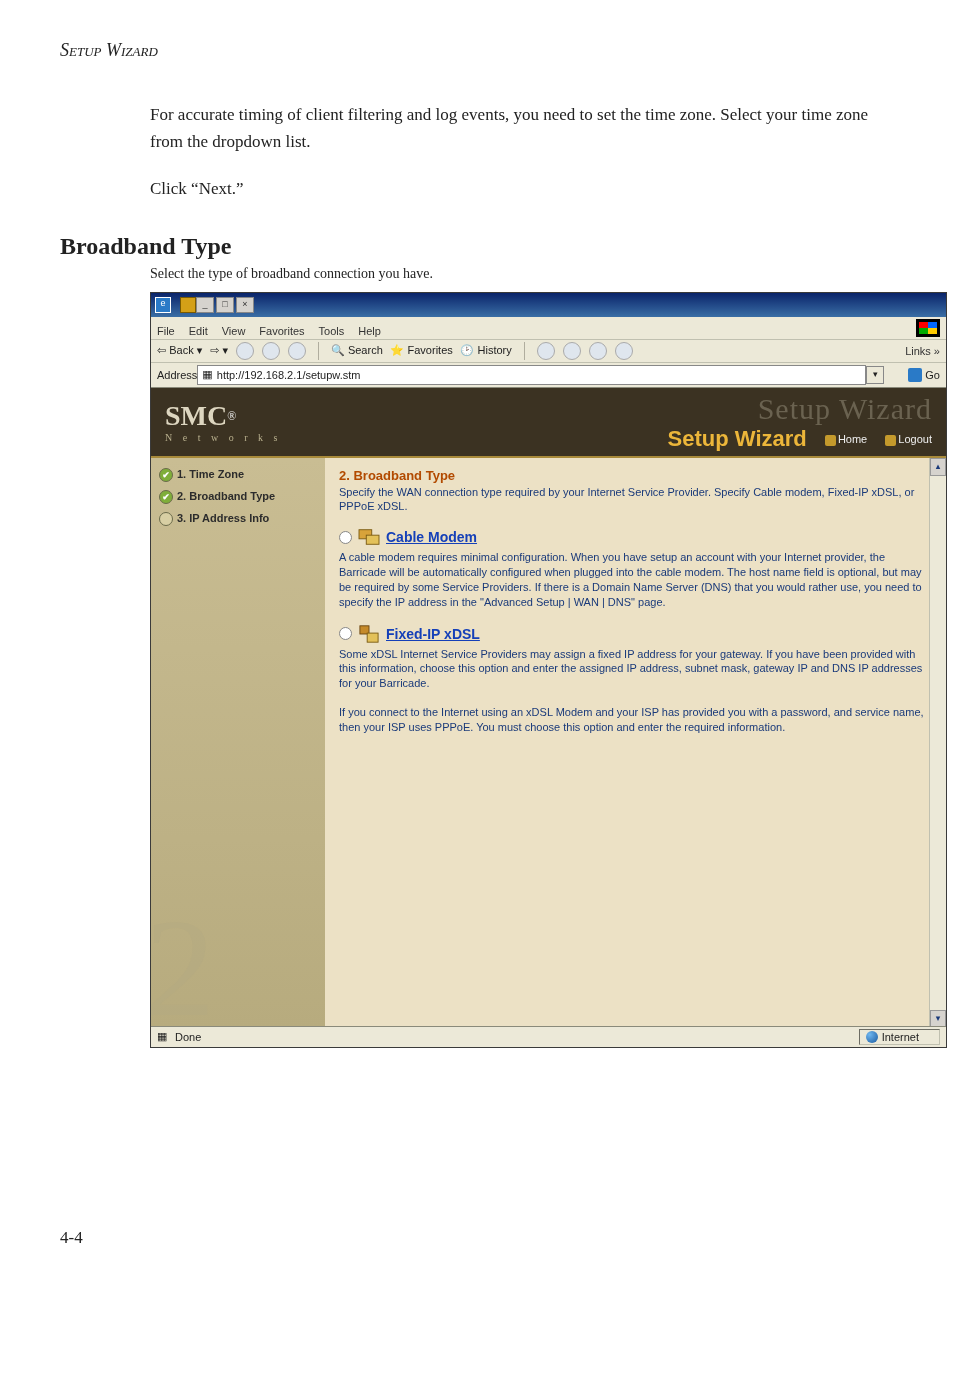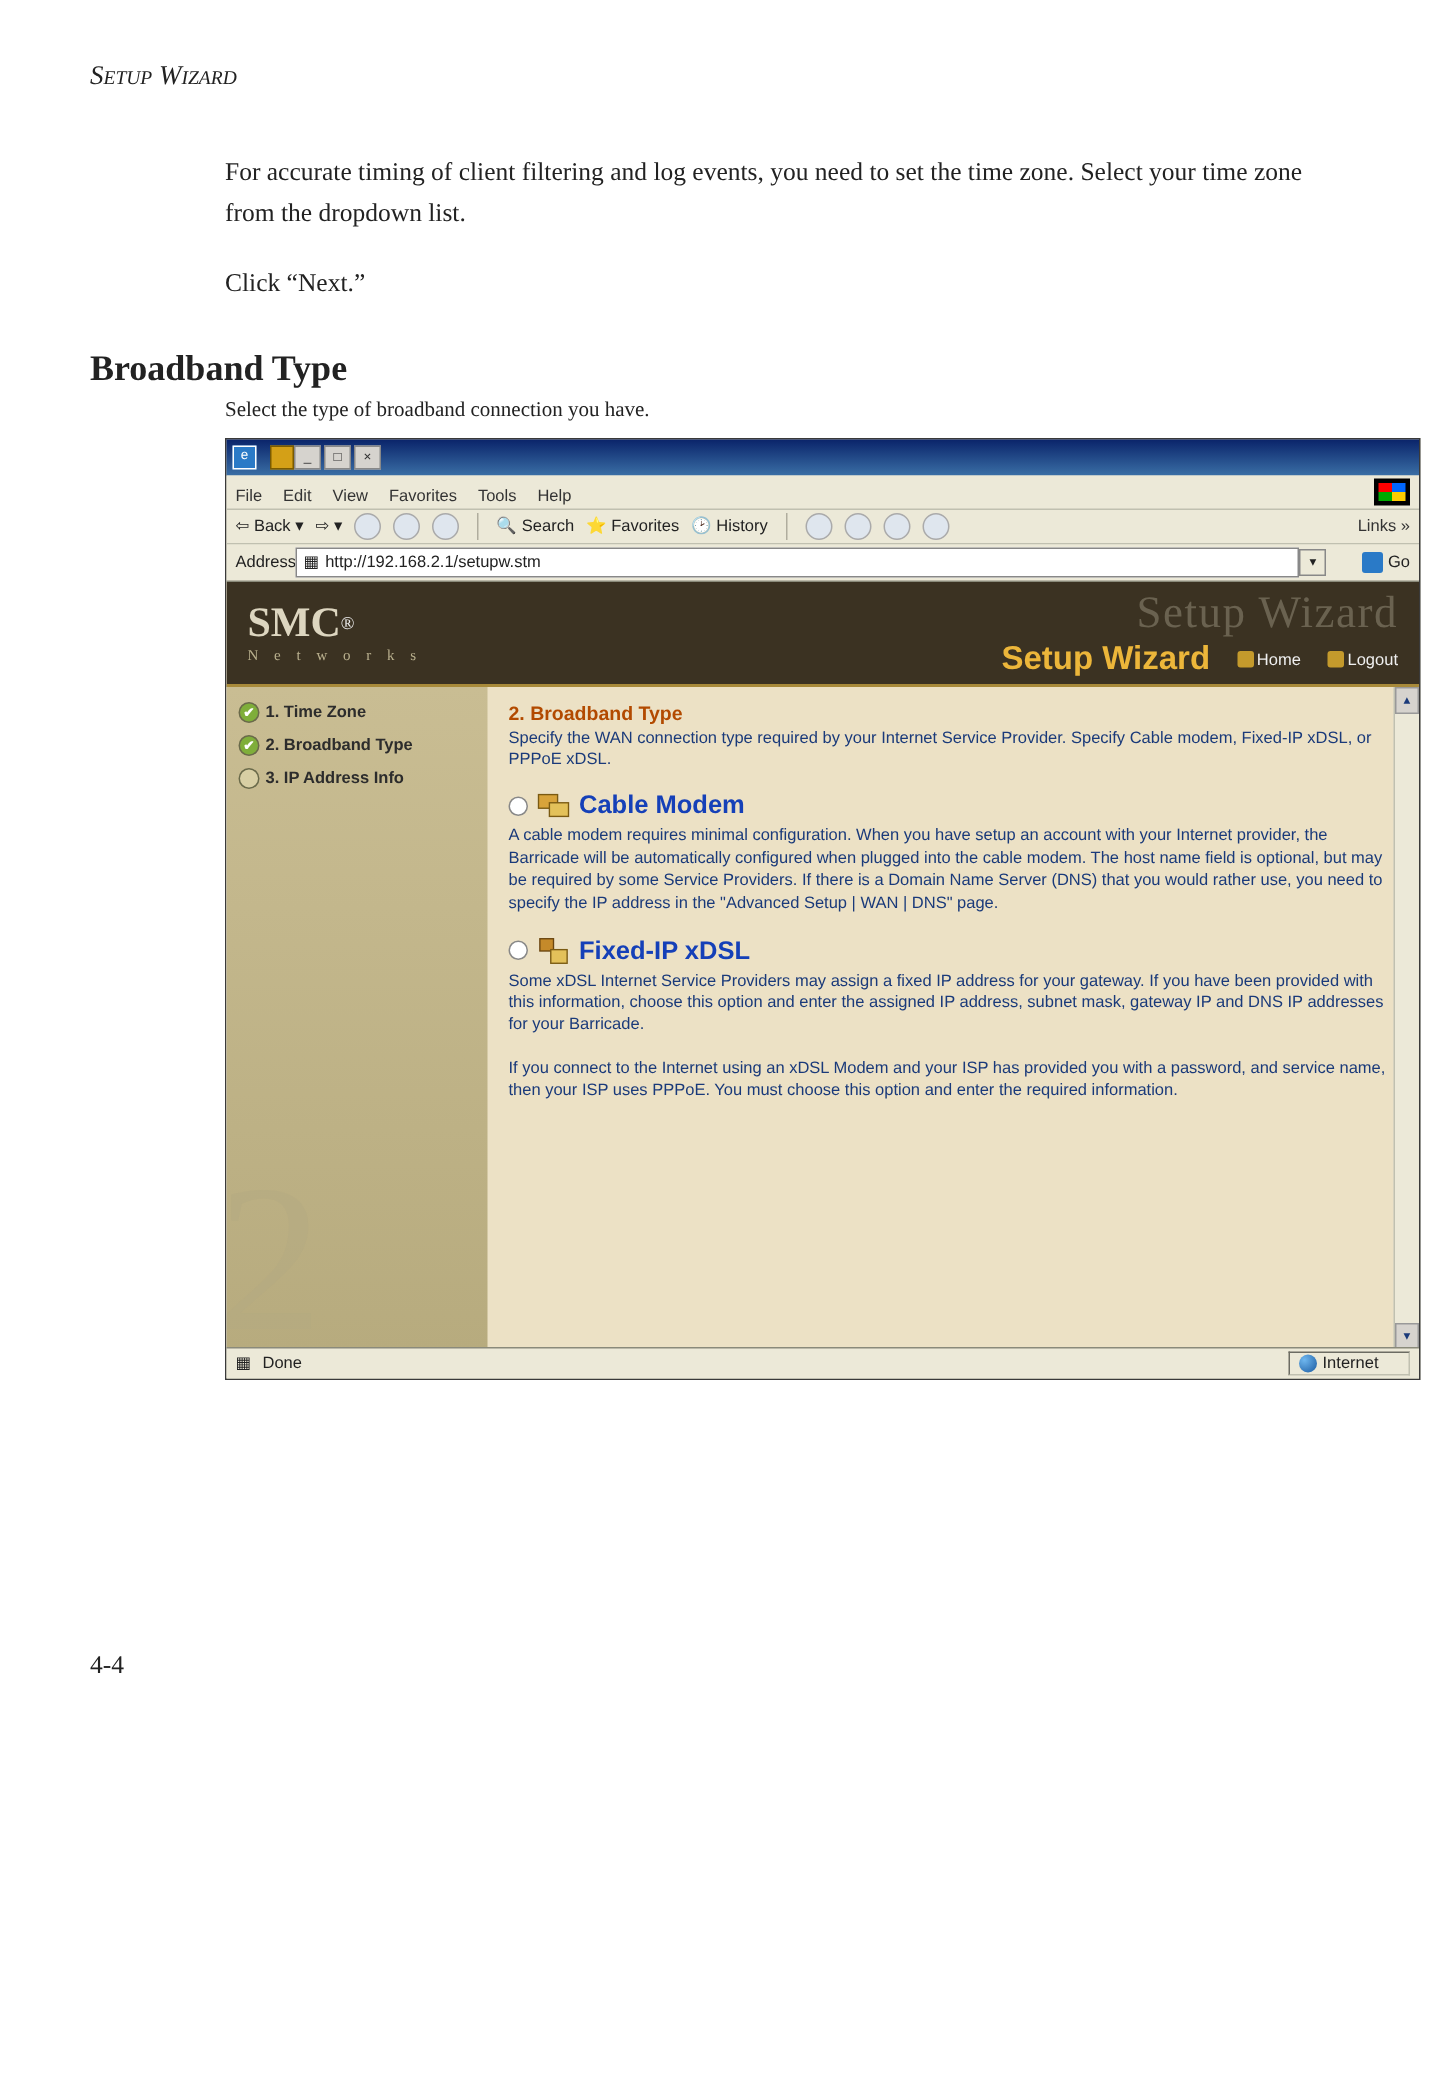--- a/index.html
+++ b/index.html
@@ -149,21 +149,21 @@
     border: 1px solid #888; text-align: center; font-size: 9px; line-height: 15px;
   }
   .go-btn {
     display: flex; align-items: center; gap: 3px; margin-left: 24px;
   }
   .go-icon { width: 14px; height: 14px; background: #2a7ac7; border-radius: 2px; }
 
   
   .page-content {
     background: #ece1c5;
-    height: 510px;
+    height: 638px;
     position: relative;
     overflow: hidden;
   }
   .banner {
     height: 68px;
     background: #3b3222;
     display: flex;
     align-items: center;
     position: relative;
     color: #eee;
@@ -282,21 +282,21 @@
     margin-bottom: 2px;
   }
   .main-desc { margin-bottom: 14px; line-height: 1.3; }
   .option-row { display:flex; align-items:center; gap:6px; margin-top:4px; }
   .radio {
     width:11px;height:11px;border:1px solid #888;border-radius:50%;background:#fff;
   }
   .opt-icon { width:22px; height:20px; }
   .opt-icon svg { width:100%; height:100%; }
   .opt-link {
-    color:#1540b8; font-weight:bold; font-size:17px; 
+    color:#1540b8; font-weight:bold; font-size:14px; text-decoration:underline;
   }
   .opt-body { margin: 3px 0 14px 0; line-height: 1.35; }
 
   .statusbar {
     height: 20px;
     border-top: 1px solid #8a8a7a;
     background: #ece9d8;
     display: flex;
     align-items: center;
     padding: 0 6px;

